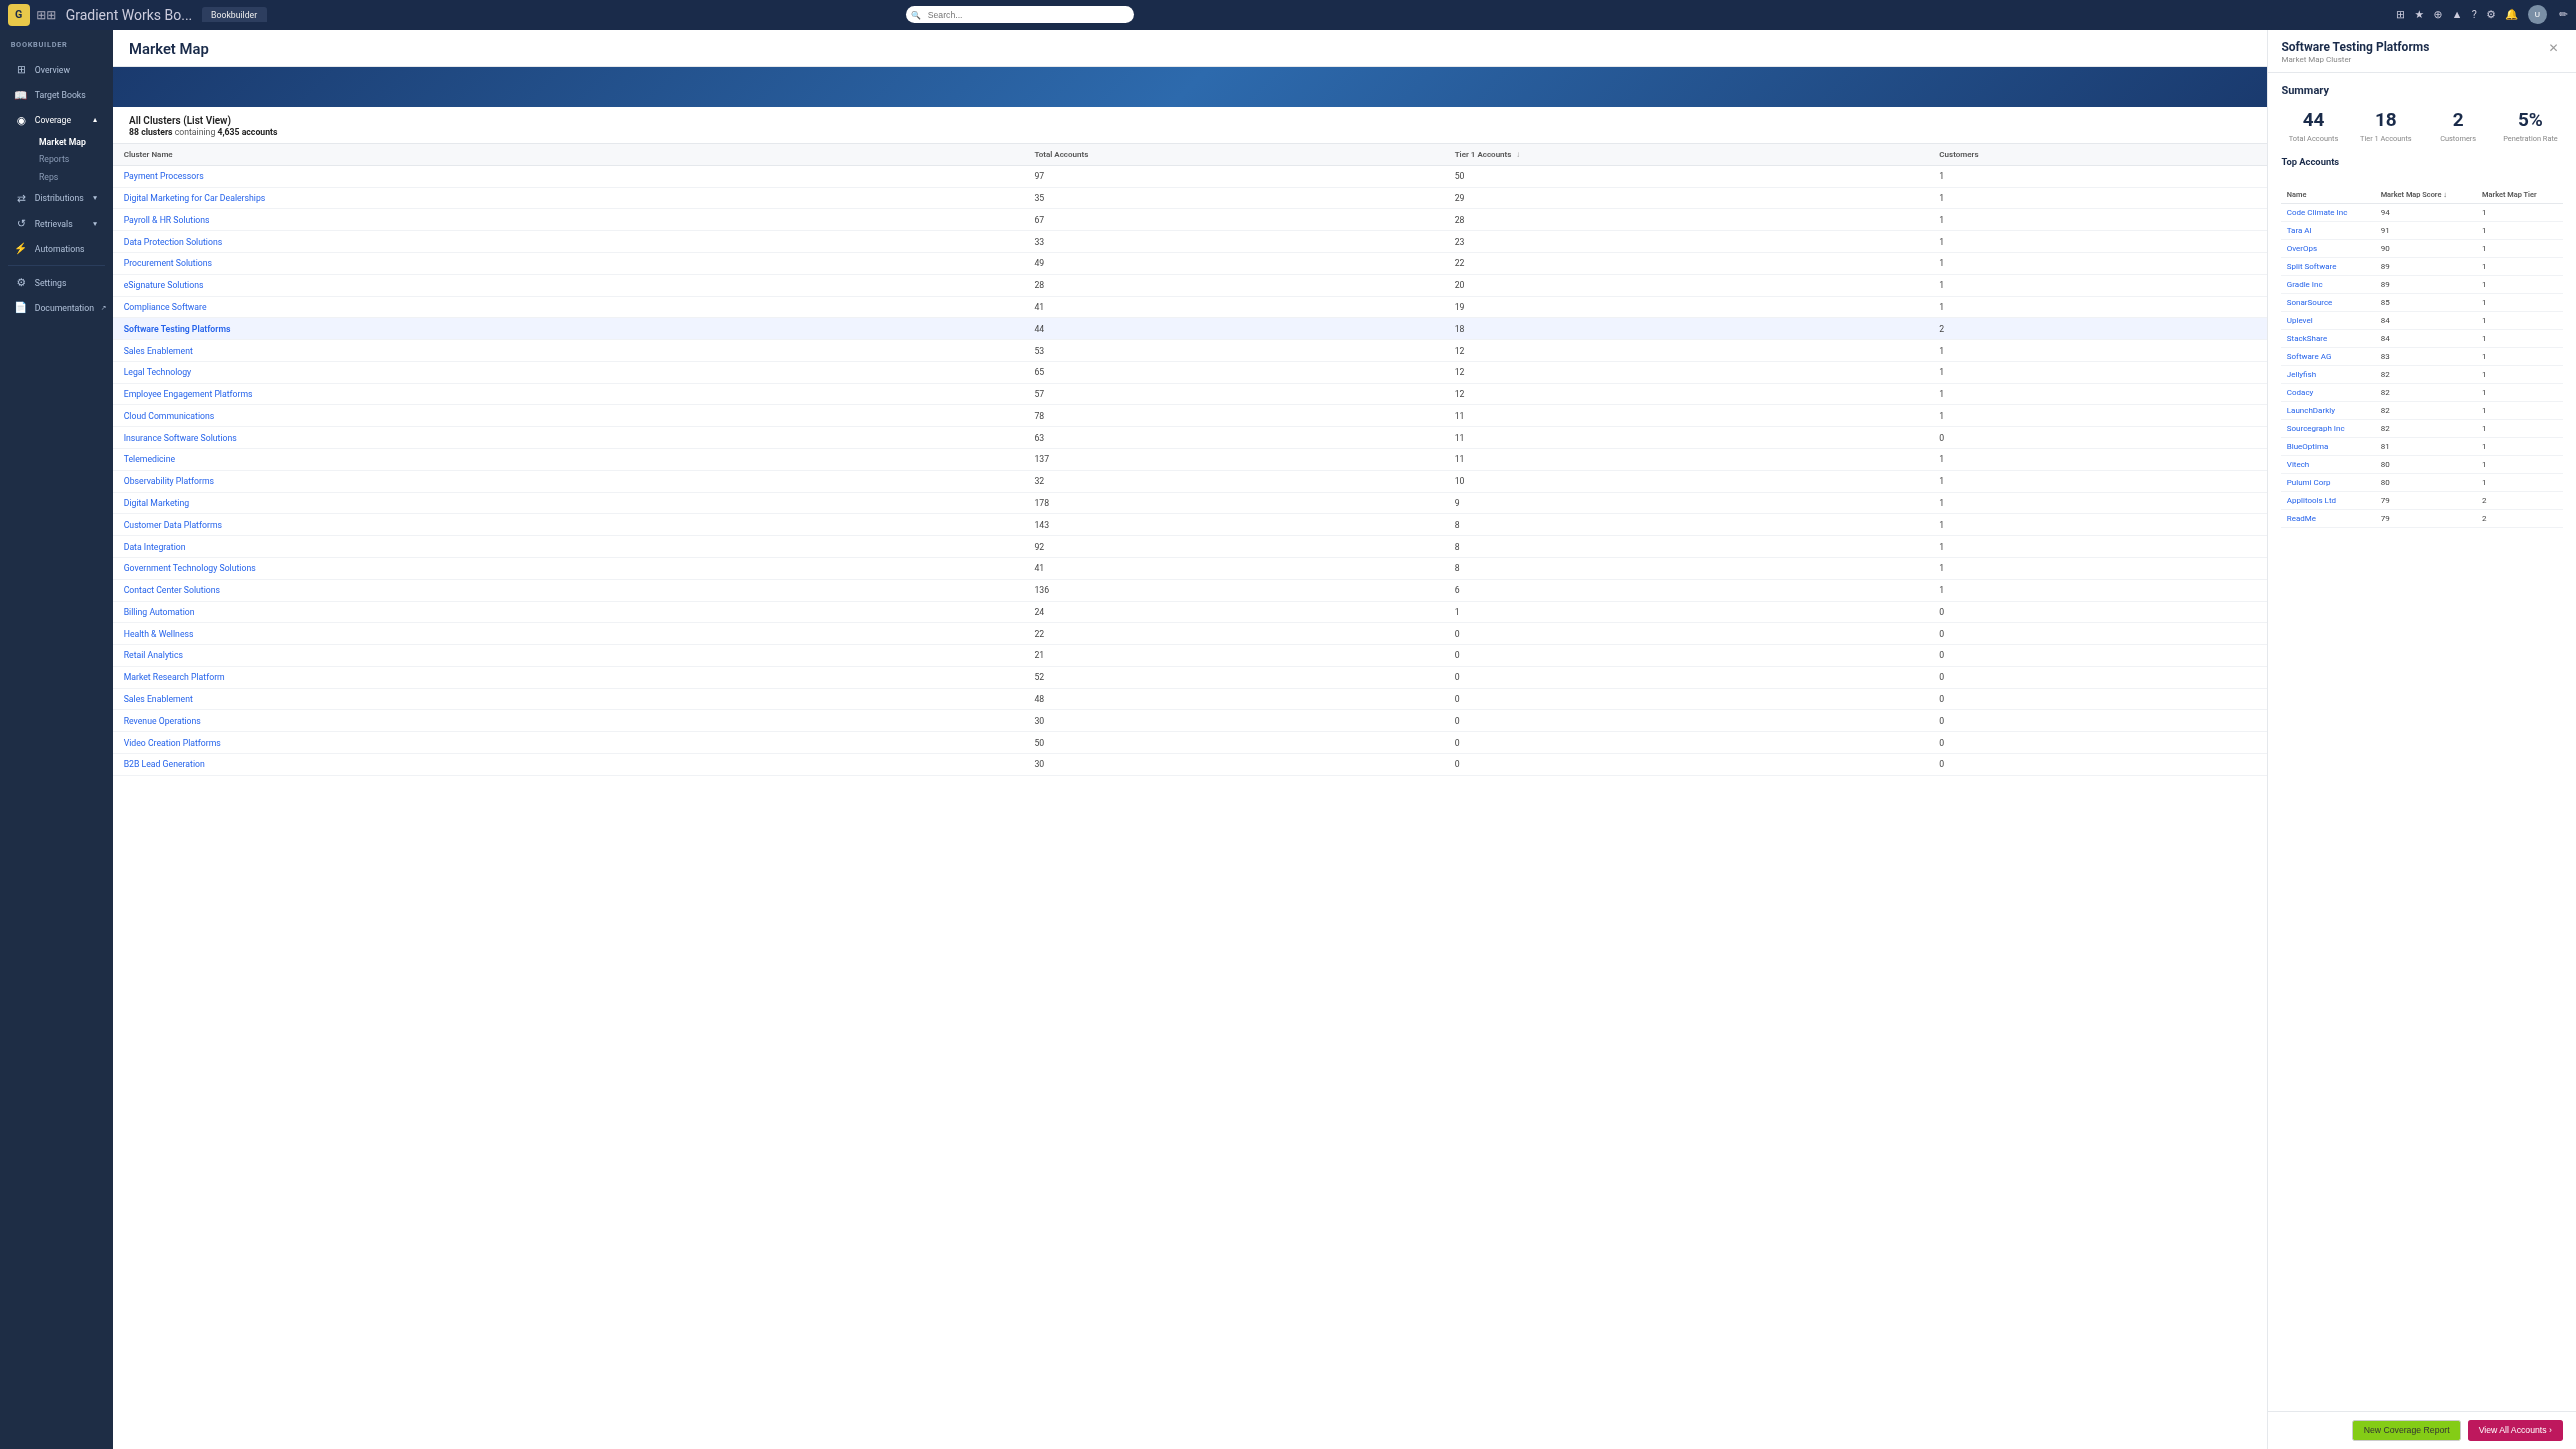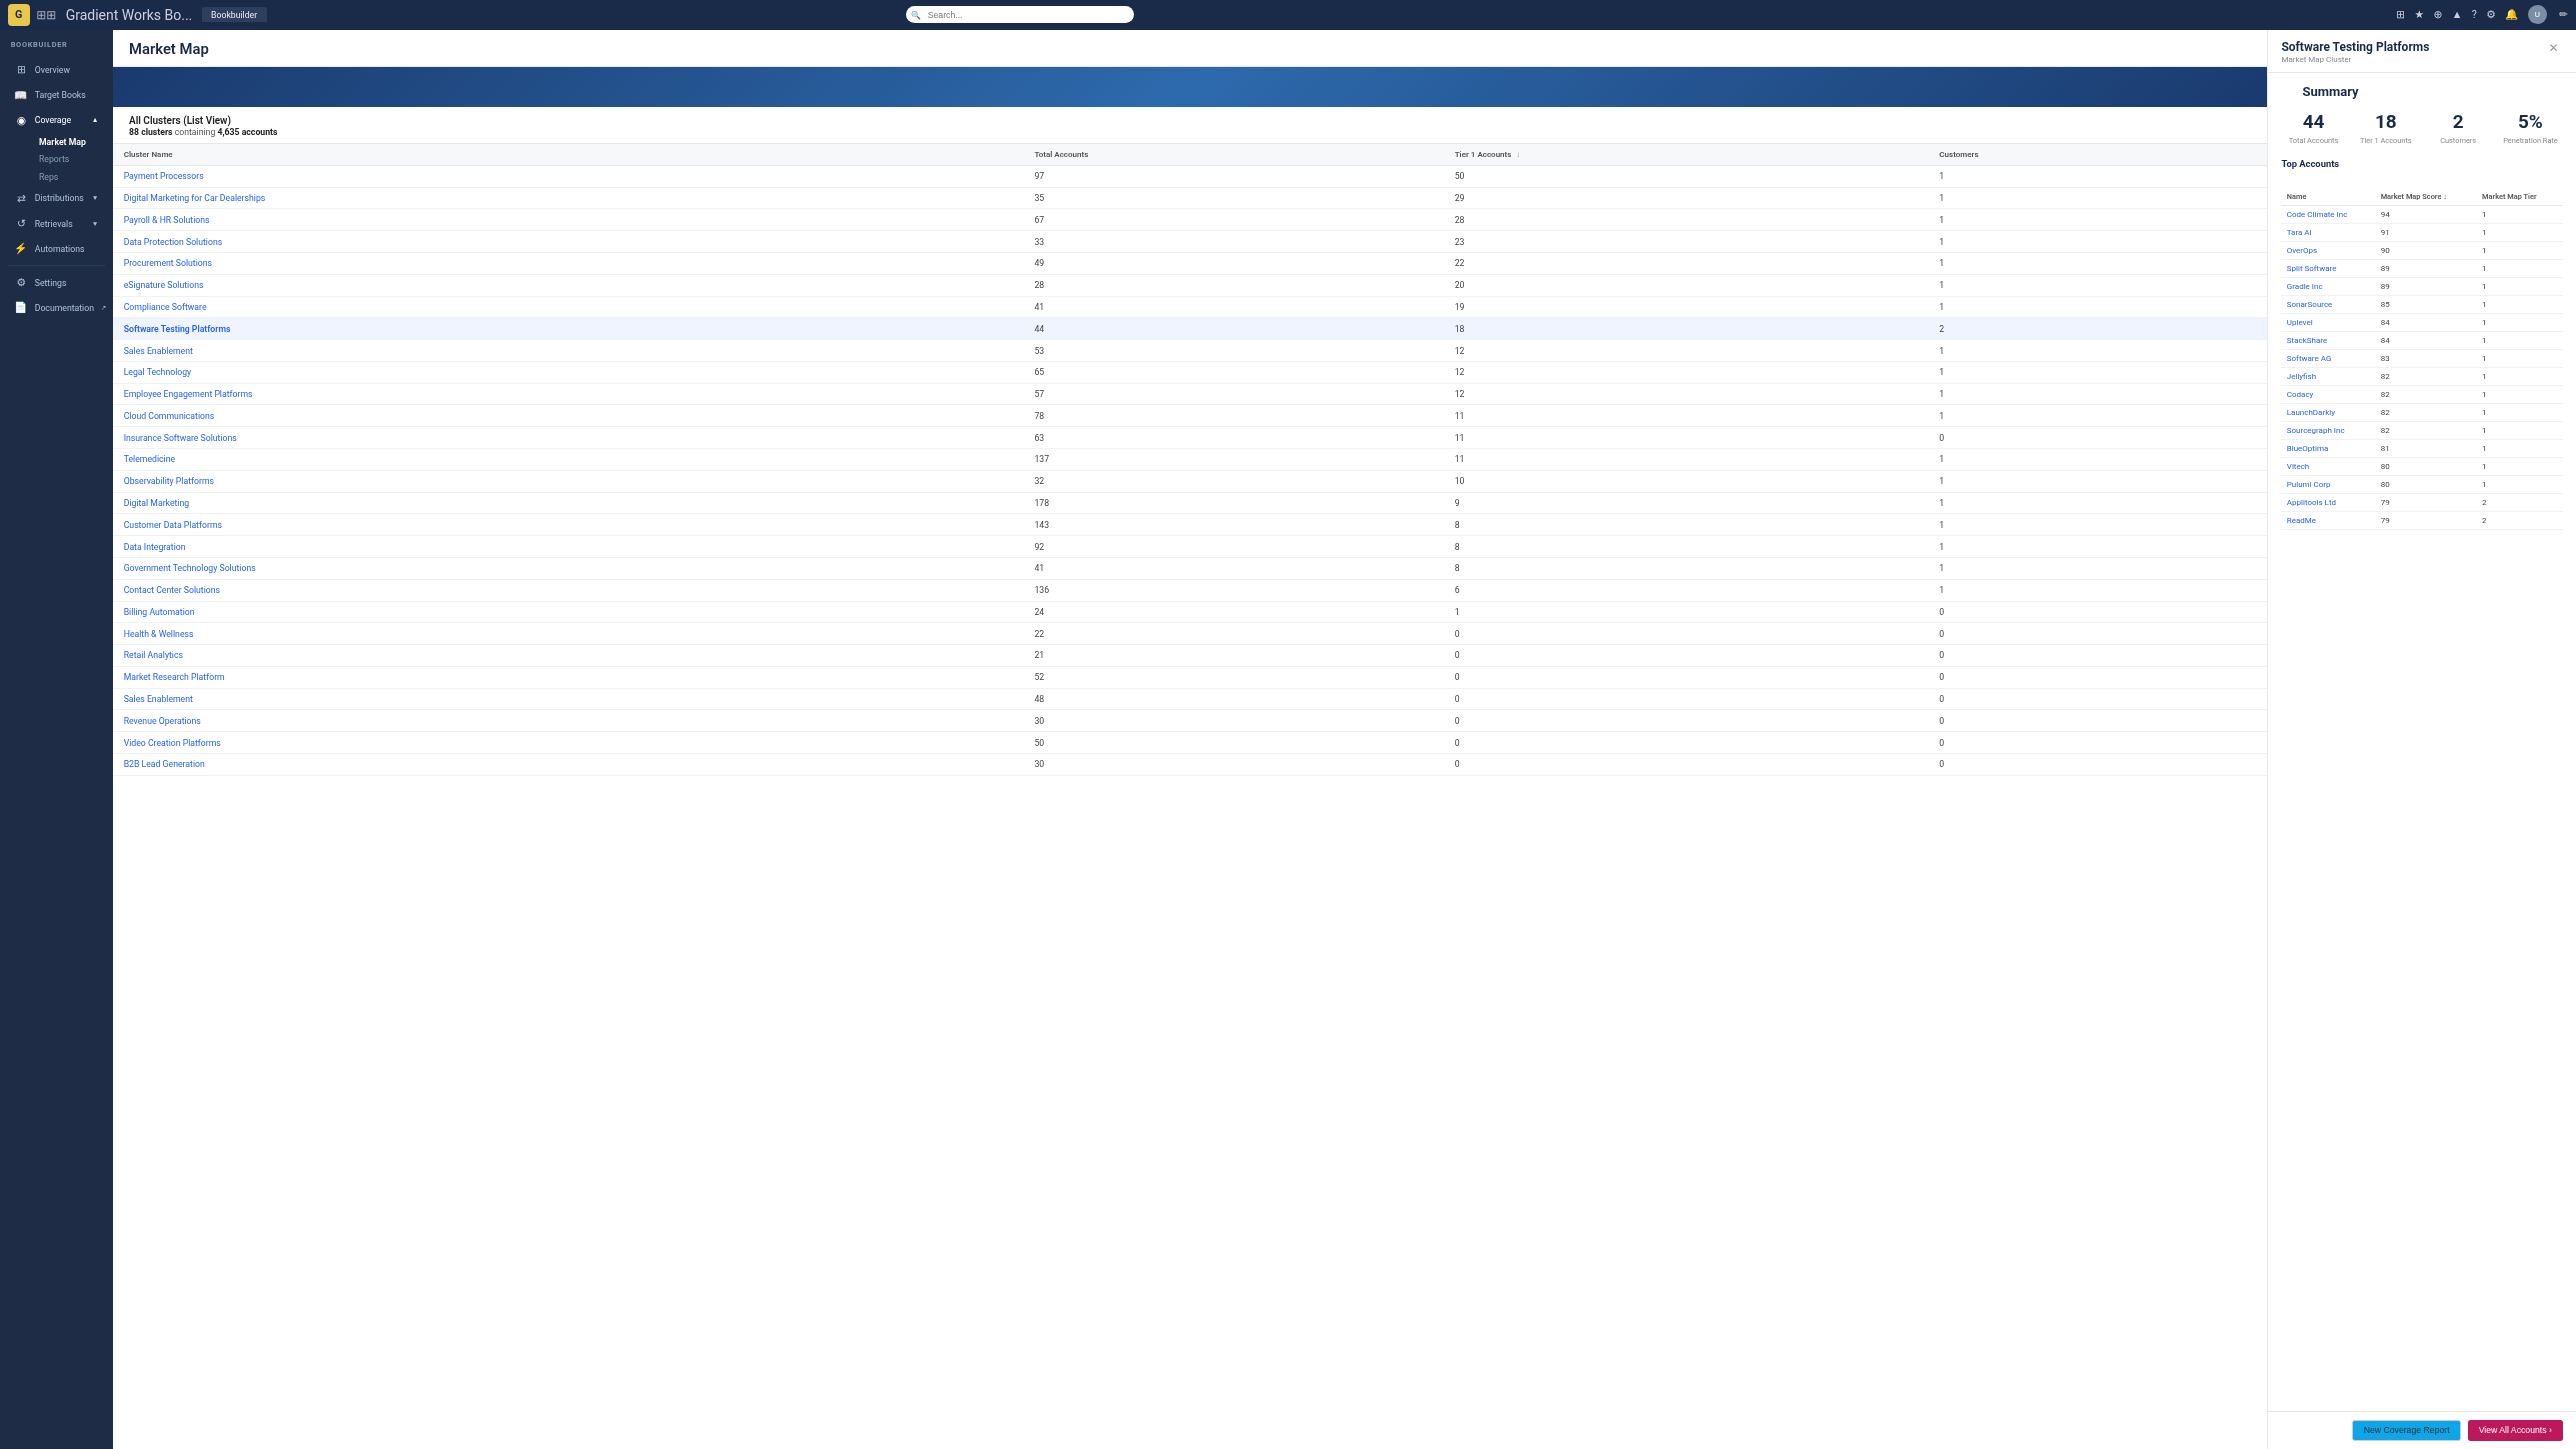--- a/index.html
+++ b/index.html
@@ -62,37 +62,37 @@
 
     
     .right-panel { width: 309px; background: #fff; border-left: 0.7px solid #e5e8ec; display: flex; flex-direction: column; flex-shrink: 0; }
     .right-panel-header { display: flex; align-items: flex-start; padding: 10.7px 13.4px 8px; border-bottom: 0.7px solid #e5e8ec; }
     .right-panel-title-area { flex: 1; }
     .right-panel-title { font-size: 12px; font-weight: 700; color: #1a2b4a; }
     .right-panel-subtitle { font-size: 8px; color: #888; margin-top: 1.3px; }
     .right-panel-close { color: #999; cursor: pointer; font-size: 12px; padding: 1.3px 4px; }
 
     .right-panel-body { flex: 1; overflow-y: auto; padding: 10.7px 13.4px; }
-    .summary-title { font-size: 13px; font-weight: 700; color: #1a2b4a; margin-bottom: 10.7px; margin-left: 21px; }
+    .summary-title { font-size: 11px; font-weight: 700; color: #1a2b4a; margin-bottom: 10.7px; }
 
     .stats-grid { display: grid; grid-template-columns: repeat(4, 1fr); gap: 8px; margin-bottom: 13.4px; }
     .stat-card { text-align: center; }
     .stat-value { font-size: 19px; font-weight: 700; color: #1a2b4a; }
     .stat-label { font-size: 7.4px; color: #888; margin-top: 2.7px; }
 
     .top-accounts-title { font-size: 9.4px; font-weight: 700; color: #1a2b4a; margin-bottom: 19px; }
     .accounts-table { width: 100%; border-collapse: collapse; }
     .accounts-table thead tr { border-bottom: 1.3px solid #e5e8ec; background: transparent; }
     .accounts-table thead th { padding: 4px 5.4px; font-size: 7.4px; font-weight: 600; color: #555; text-align: left; }
     .accounts-table tbody tr { border-bottom: 0.7px solid #f0f2f5; }
     .accounts-table tbody td { padding: 4px 5.4px; font-size: 8px; color: #444; }
     .accounts-table tbody td:first-child { color: #2563eb; cursor: pointer; }
 
     .right-panel-footer { padding: 8px 13.4px; border-top: 0.7px solid #e5e8ec; display: flex; justify-content: flex-end; gap: 6.7px; }
-    .btn-secondary { padding: 4.7px 10.7px; border: 0.7px solid #ccc; background: #0ea5e9; border-radius: 2.7px; font-size: 8.7px; cursor: pointer; color: #333; }
+    .btn-secondary { padding: 4.7px 10.7px; border: 0.7px solid #ccc; background: #84cc16; border-radius: 2.7px; font-size: 8.7px; cursor: pointer; color: #333; }
     .btn-primary { padding: 4.7px 10.7px; border: none; background: #be185d; border-radius: 2.7px; font-size: 8.7px; cursor: pointer; color: #fff; }
 
     
     ::-webkit-scrollbar { width: 4px; height: 4px; }
     ::-webkit-scrollbar-track { background: #f1f1f1; }
     ::-webkit-scrollbar-thumb { background: #ccc; border-radius: 2px; }
 
     .top-bar-right { display: flex; align-items: center; gap: 9.4px; margin-left: auto; }
     .pen-icon { color: #ccd; font-size: 10.7px; margin-left: 5.4px; }
   </style>

